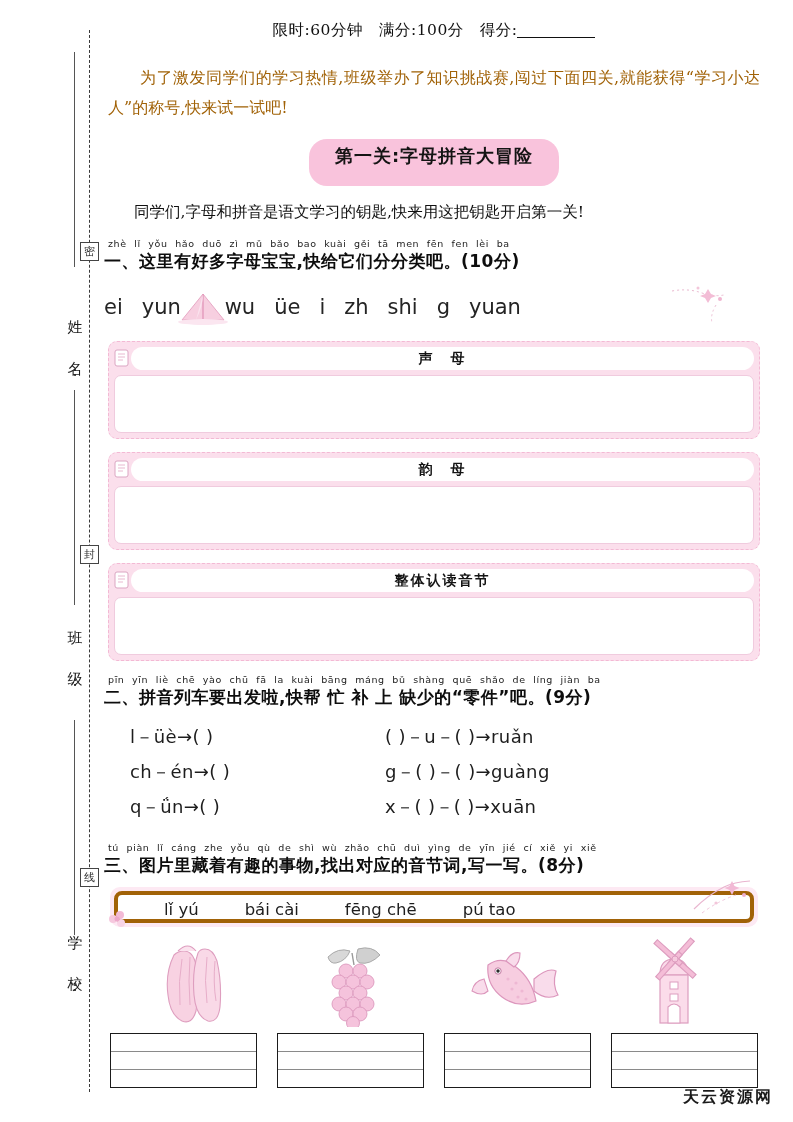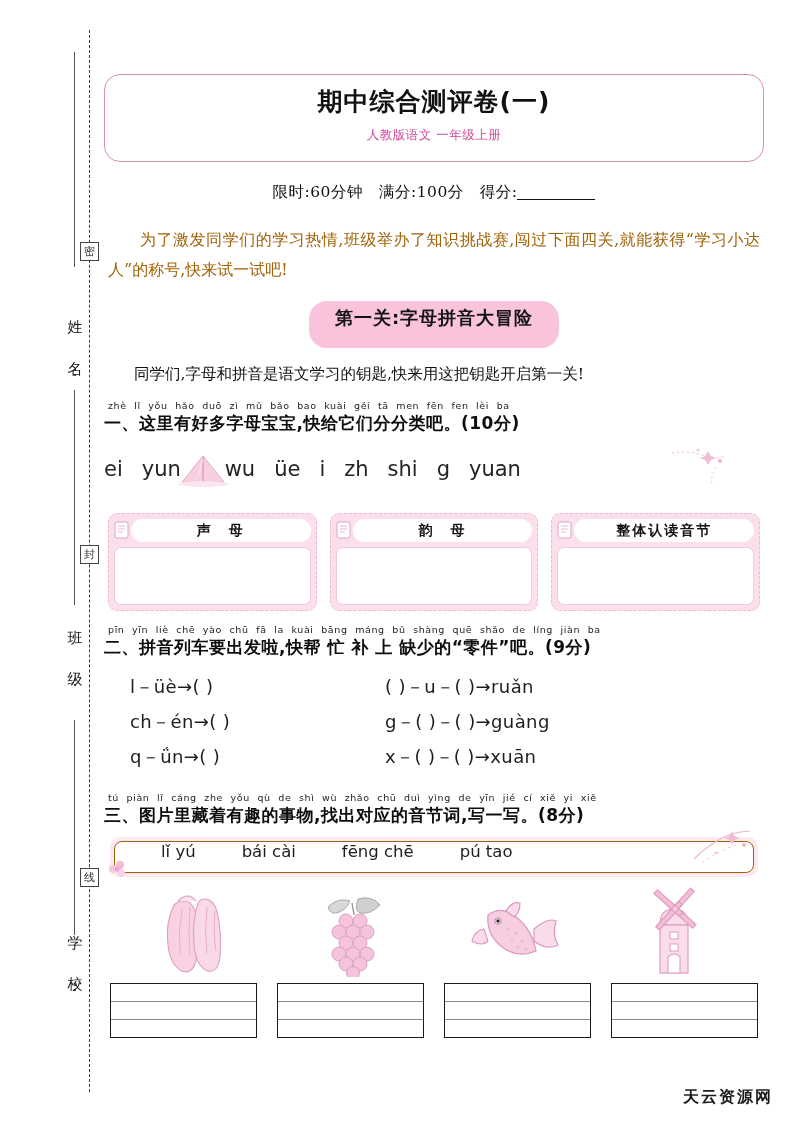--- a/index.html
+++ b/index.html
@@ -178,24 +178,25 @@
     width: 54px; height: 34px;
   }
   .sparkle-deco {
     position: absolute;
     right: 36px; top: 0px;
     width: 60px; height: 40px;
   }
 
   
   .cat-row {
-    margin-top: 22px;
+    margin-top: 12px;
     display: flex;
     gap: 13px;
     padding: 0 4px;
+    flex-direction: column;
   }
   .cat-box {
     flex: 1;
     background: #fbdfec;
     border: 1px dashed #f3b9d4;
     border-radius: 9px;
     padding: 5px;
   }
   .cat-head {
     height: 23px;
@@ -248,25 +249,25 @@
   .wordbank {
     position: relative;
     margin: 10px 6px 0 6px;
     height: 40px;
     background: #fde9f3;
     border-radius: 10px;
     padding: 4px;
   }
   .wordbank-inner {
     height: 100%;
-    border: 1px solid #a16207;
+    border: 4px solid #a16207;
     border-radius: 8px;
     background: #fff;
     display: flex;
-    align-items: flex-start;
+    align-items: flex-end;
     gap: 46px;
     padding-left: 46px;
     font-size: 16.5px;
     color: #1d1d1d;
     font-family: "DejaVu Sans", sans-serif;
   }
   .wb-flower {
     position: absolute;
     left: -6px; bottom: -6px;
     width: 28px; height: 28px;
@@ -337,24 +338,20 @@
   <div class="seal-box" style="top:545px;">封</div>
   <div class="seal-box" style="top:868px;">线</div>
 
   <div class="vlabel" style="top:290px;">姓　名:</div>
   <div class="vlabel" style="top:600px;">班　级:</div>
   <div class="vlabel" style="top:905px;">学　校:</div>
 </div>
 
 <div class="page">
 
-  <div class="title-card">
-    <div class="title-main">期中综合测评卷(一)</div>
-    <div class="title-sub">人教版语文  一年级上册</div>
-  </div>
 
   <div class="scoreline">
     <span>限时:60分钟　满分:100分　得分:</span><span class="blank"></span>
   </div>
 
   <p class="intro">为了激发同学们的学习热情,班级举办了知识挑战赛,闯过下面四关,就能获得“学习小达人”的称号,快来试一试吧!</p>
 
   <div class="banner-wrap">
     <span class="banner">第一关:字母拼音大冒险</span>
   </div>

